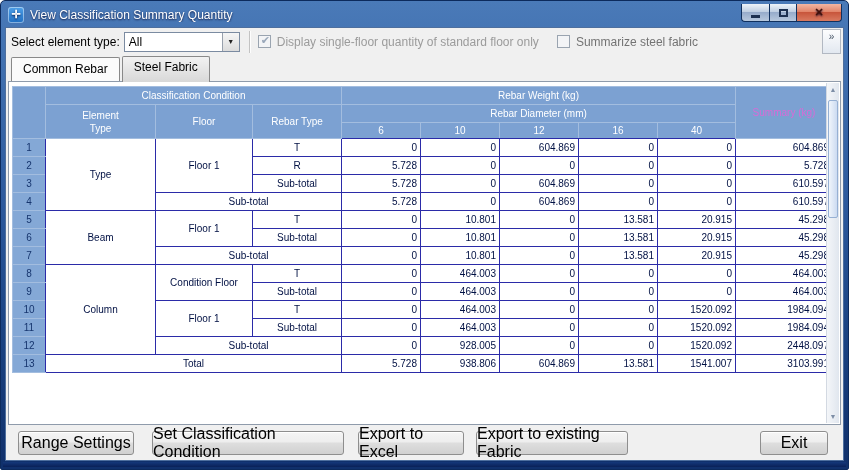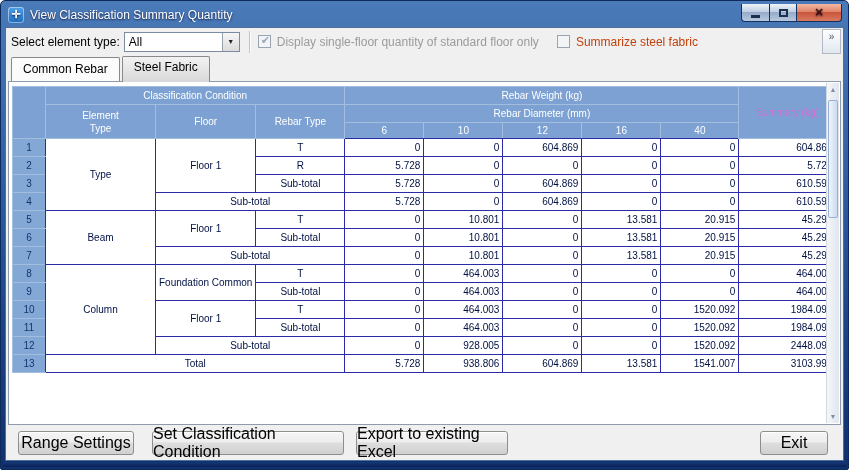--- a/index.html
+++ b/index.html
@@ -59,21 +59,21 @@
   .combo-btn { width:17px; height:18px; border-left:1px solid #98a0ac;
     background:linear-gradient(#f6f6f6,#dcdcdc); display:flex; align-items:center; justify-content:center;
     font-size:7px; color:#222; }
   .tb-sep { width:0; height:22px; border-left:1px solid #c3c3c3; border-right:1px solid #fdfdfd; margin:0 7px 0 9px; }
   .cb-group { display:flex; align-items:center; }
   .cb-box { width:13px; height:13px; border:1px solid #9aa4b0; background:#f3f4f6; margin-right:6px;
     position:relative; flex:none; }
   .cb-box.checked::before { content:'\2714'; position:absolute; left:0px; top:-2px; width:13px;
     font-size:11px; color:#9aa8ba; text-align:center; }
   .cb-label-disabled { color:#9b9b9b; }
-  .cb-label { color:#c2410c; }
+  .cb-label { color:#737373; }
   .gap18 { width:18px; flex:none; }
   .overflow-btn { position:absolute; right:2px; top:1px; width:19px; height:25px;
     border:1px solid #b2b8c2; background:linear-gradient(#fdfdfe,#e2e8f0);
     color:#435062; font-size:10px; line-height:13px; text-align:center; }
   
   .tabs { height:26px; display:flex; align-items:center; padding-left:5px; position:relative; z-index:3; }
   .tab { height:26px; line-height:20px; padding:0 11px; font-size:12px; color:#000;
     border:1px solid #898989; border-bottom:none; border-radius:2px 2px 0 0;
     background:linear-gradient(#f2f2f2,#d8d8d8); margin-right:2px; margin-bottom:-1px; }
   .tab.active { height:24px; line-height:23px; background:#fbfbfb; z-index:4; position:relative; }
@@ -266,21 +266,21 @@
               <td class="val grp">0</td>
               <td class="val grp">10.801</td>
               <td class="val grp">0</td>
               <td class="val grp">13.581</td>
               <td class="val grp">20.915</td>
               <td class="val grp">45.298</td>
             </tr>
             <tr>
               <td class="rn">8</td>
               <td class="lbl" rowspan="5">Column</td>
-              <td class="lbl" rowspan="2">Foundation Common</td>
+              <td class="lbl" rowspan="2">Condition Floor</td>
               <td class="lbl">T</td>
               <td class="val">0</td>
               <td class="val">464.003</td>
               <td class="val">0</td>
               <td class="val">0</td>
               <td class="val">0</td>
               <td class="val">464.003</td>
             </tr>
             <tr>
               <td class="rn">9</td>
@@ -338,18 +338,19 @@
       <div class="vscroll">
         <div class="varrow up">▲</div>
         <div class="vthumb"></div>
         <div class="varrow down">▼</div>
       </div>
     </div>
 
     <div class="footer">
       <div class="btn btn-range">Range Settings</div>
       <div class="btn btn-setcc">Set Classification Condition</div>
-      <div class="btn btn-excel2">Export to existing Excel</div>
+      <div class="btn btn-excel">Export to Excel</div>
+      <div class="btn btn-excel2">Export to existing Fabric</div>
       <div class="btn btn-exit">Exit</div>
     </div>
 
   </div>
 </div>
 
 </body></html>

